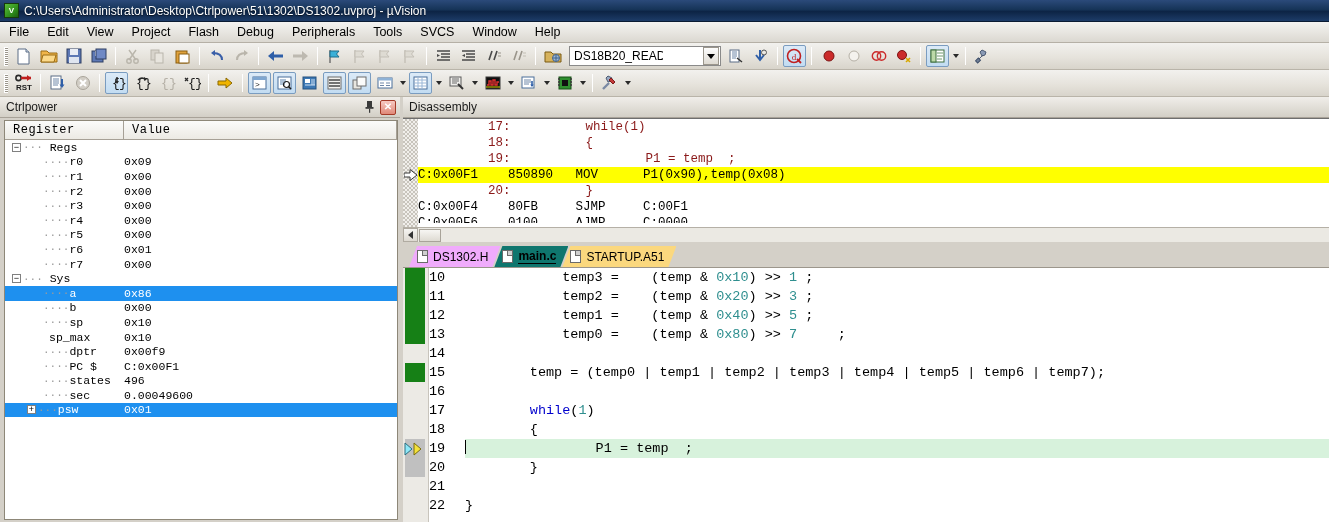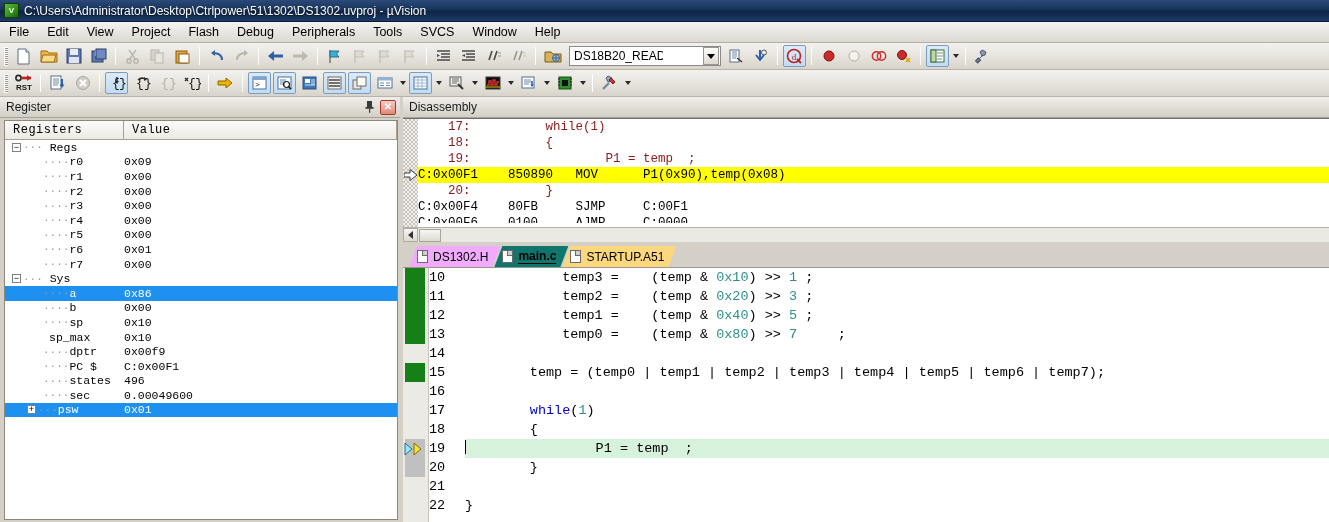--- a/index.html
+++ b/index.html
@@ -189,21 +189,21 @@
     width:15px; flex:0 0 auto; height:100%;
     background:
       repeating-conic-gradient(#c8c4bc 0% 25%, #f1efeb 0% 50%) 0 0/4px 4px;
   }
   .disasm-lines { flex:1; position:relative; }
   .dline {
     height:16px; line-height:16px;
     font-family:"Liberation Mono", monospace; font-size:12.5px;
     white-space:pre; color:#000;
   }
-  .dline.src { color:#8b1a1a; }
+  .dline.src { color:#8b1a1a;padding-left:40px; }
   .dline.cur { background:#ffff00; }
   .arrow-marker {
     position:absolute; left:1px; width:14px; height:16px;
     display:flex; align-items:center; justify-content:center;
   }
   .hscroll {
     height:15px; flex:0 0 auto;
     background:#ebe9e3; border-top:1px solid #b5b0a6;
     display:flex; align-items:center;
   }
@@ -689,34 +689,34 @@
           <path d="M10 3l4 4-2 2-4-4z" fill="#c43a3a" stroke="#7d1a1a"></path>
         </svg>
     </div>
     <div class="dropcaret"></div>
   </div>
 
   <div class="workspace">
 
     <div class="reg-panel">
       <div class="panel-caption">
-        <div class="ptitle">Register</div>
+        <div class="ptitle">Ctrlpower</div>
         <div class="pin-btn">
           <svg width="11" height="12" viewBox="0 0 11 12">
               <rect x="3" y="0" width="5" height="6" fill="#3a3a3a"></rect>
               <rect x="1.5" y="6" width="8" height="1.8" fill="#3a3a3a"></rect>
               <rect x="5" y="7.8" width="1.2" height="4" fill="#3a3a3a"></rect>
             </svg>
         </div>
         <div class="close-btn">✕</div>
       </div>
 
       <div class="reg-body">
         <div class="reg-head">
-          <div class="hc hc1">Registers</div>
+          <div class="hc hc1">Register</div>
           <div class="hc hc2">Value</div>
         </div>
         <div class="reg-rows">
 
           <div class="rrow">
             <div class="rname" style="padding-left:7px;">
               <span class="expander">−</span><span class="dots">···</span>&nbsp;<span>Regs</span>
             </div>
             <div class="rval"></div>
           </div>

